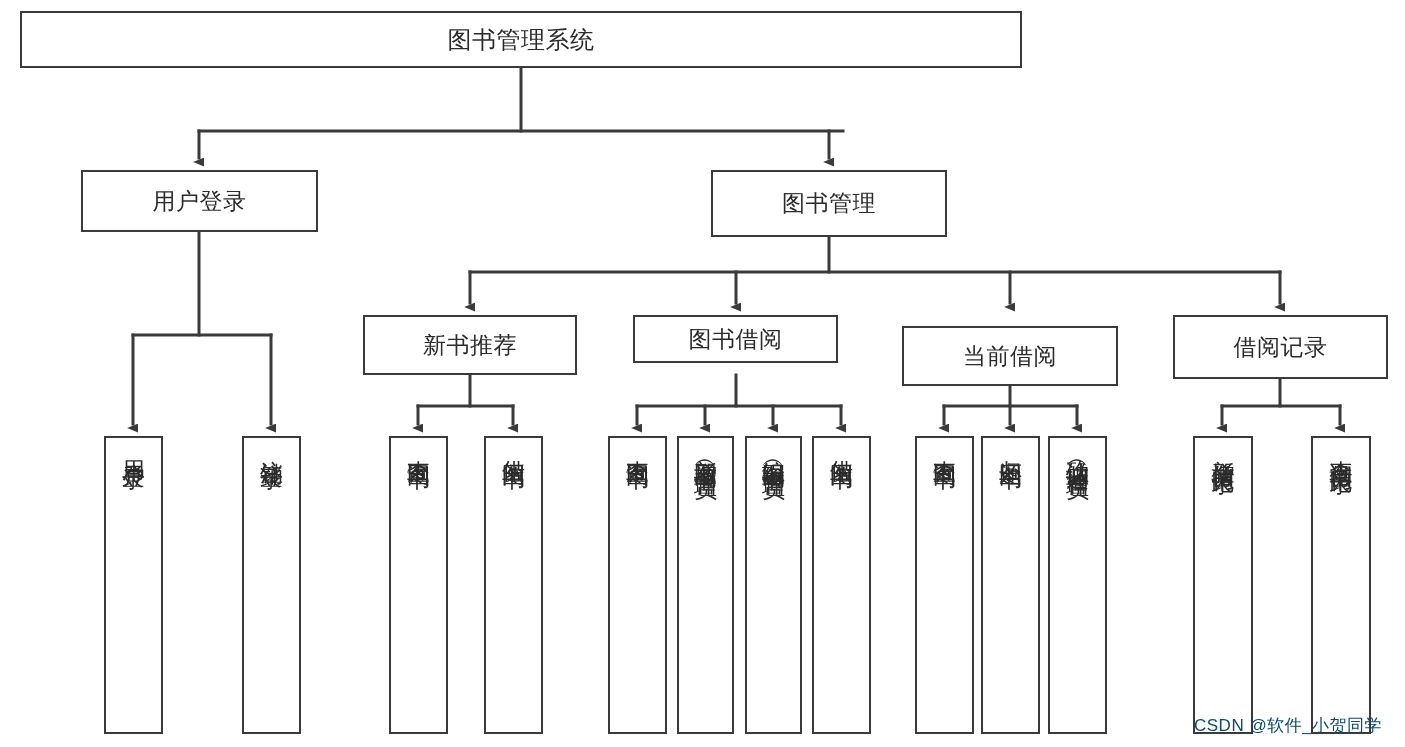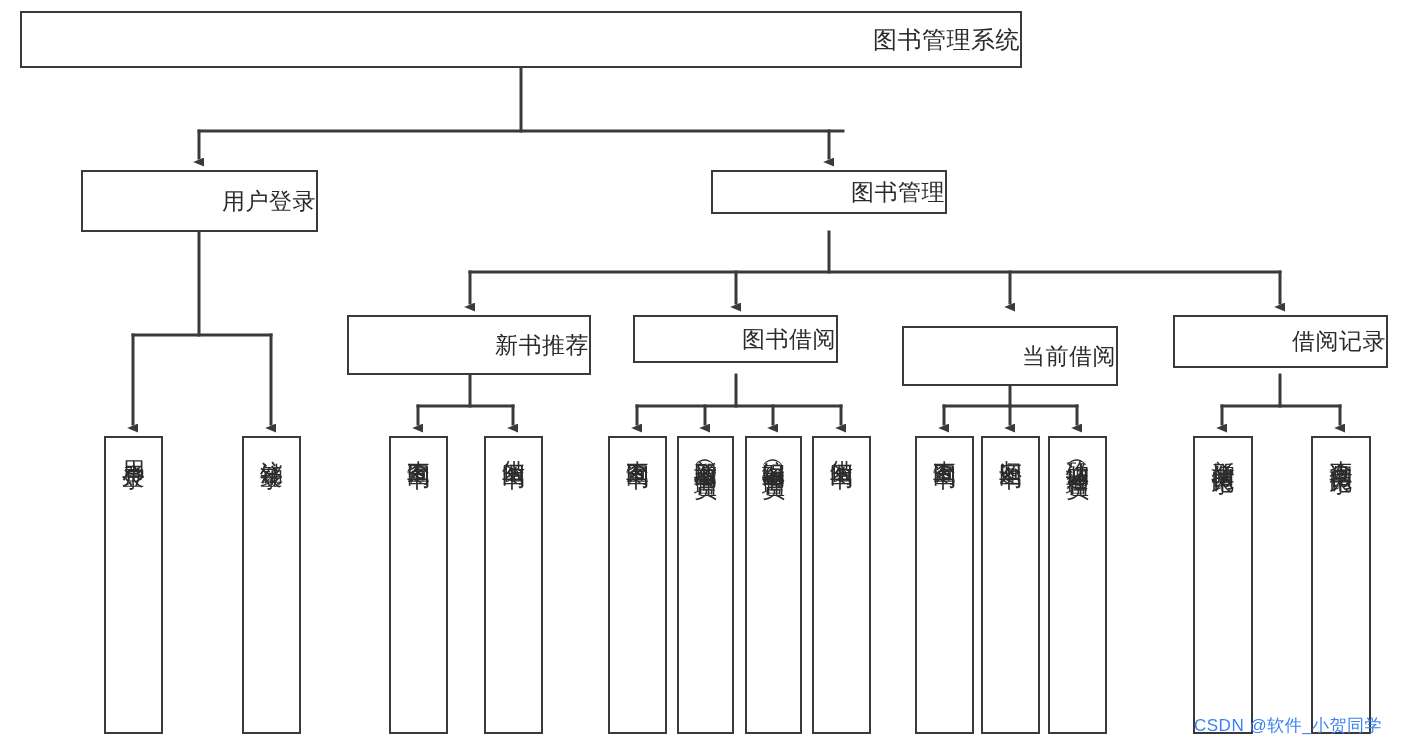--- a/index.html
+++ b/index.html
@@ -24,21 +24,21 @@
     width: 1405px;
     height: 747px;
   }
   .node {
     position: absolute;
     box-sizing: border-box;
     border: 2px solid #3a3a3a;
     background: #ffffff;
     display: flex;
     align-items: center;
-    justify-content: flex-end;
+    justify-content: center;
     color: #2b2b2b;
     z-index: 2;
   }
   .node .label {
     display: block;
     line-height: 1.16;
     letter-spacing: 0.5px;
     white-space: nowrap;
   }
   .node.horiz .label {
@@ -55,21 +55,21 @@
   .node.vert .label {
     writing-mode: vertical-rl;
     text-orientation: upright;
     font-size: 23px;
     letter-spacing: 2.5px;
     line-height: 1;
     white-space: nowrap;
   }
   .watermark {
     position: absolute;
-    color: #3b82f6;
+    color: #0c4a6e;
     font-size: 17px;
     letter-spacing: 0.5px;
     z-index: 3;
     white-space: nowrap;
     pointer-events: none;
   }
 </style>
 </head>
 <body>
 
@@ -126,37 +126,37 @@
   </svg>
 
   <div class="node root horiz" style="left:20px; top:11px; width:1002px; height:57px;">
     <span class="label">图书管理系统</span>
   </div>
 
   <div class="node horiz" style="left:81px; top:170px; width:237px; height:62px;">
     <span class="label">用户登录</span>
   </div>
 
-  <div class="node horiz" style="left:711px; top:170px; width:236px; height:44px;">
+  <div class="node horiz" style="left:711px; top:170px; width:236px; height:67px;">
     <span class="label">图书管理</span>
   </div>
 
-  <div class="node horiz" style="left:347px; top:315px; width:244px; height:60px;">
+  <div class="node horiz" style="left:363px; top:315px; width:214px; height:60px;">
     <span class="label">新书推荐</span>
   </div>
 
   <div class="node horiz" style="left:633px; top:315px; width:205px; height:48px;">
     <span class="label">图书借阅</span>
   </div>
 
   <div class="node horiz" style="left:902px; top:326px; width:216px; height:60px;">
     <span class="label">当前借阅</span>
   </div>
 
-  <div class="node horiz" style="left:1173px; top:315px; width:215px; height:53px;">
+  <div class="node horiz" style="left:1173px; top:315px; width:215px; height:64px;">
     <span class="label">借阅记录</span>
   </div>
 
   <div class="node vert" style="left:104px; top:436px; width:59px; height:298px;">
     <span class="label">用户登录</span>
   </div>
 
   <div class="node vert" style="left:242px; top:436px; width:59px; height:298px;">
     <span class="label">注销登录</span>
   </div>

